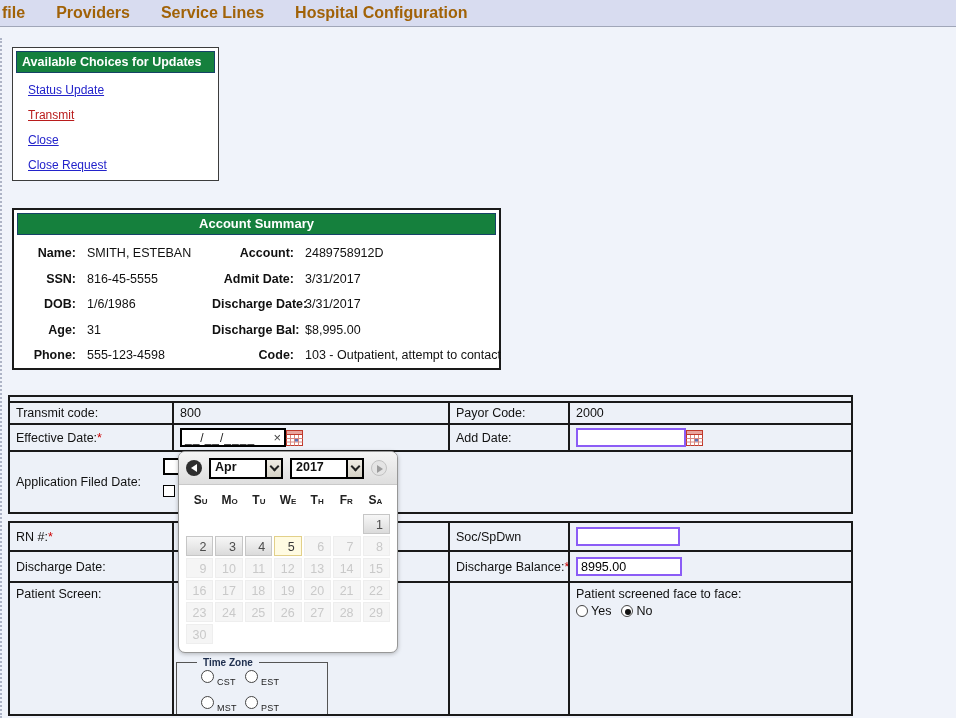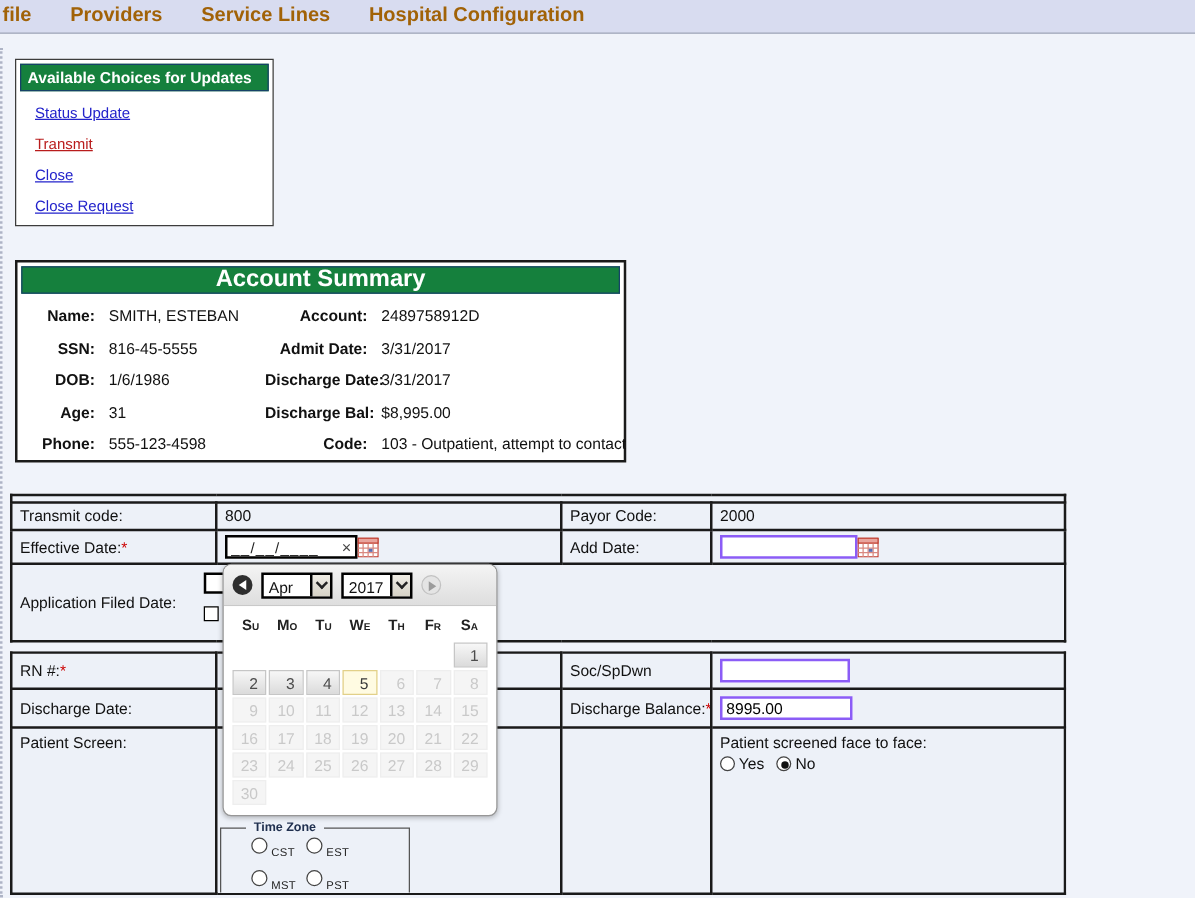--- a/index.html
+++ b/index.html
@@ -38,21 +38,21 @@
   .choices-links a {
     display: block; font-size: 12px; margin-bottom: 11px;
     color: #2323cb; text-decoration: underline; cursor: pointer;
   }
   .choices-links a.visited { color: #b91c1c; }
   
   .summary-box {
     position: absolute; left: 12px; top: 208px; width: 489px; height: 162px;
     background: #fff; border: 2px solid #1a1a1a;
   }
-  .summary-box .blue-header { text-align: center; font-size: 19px; }
+  .summary-box .blue-header { text-align: center; font-size: 13px; }
   .summary-grid {
     display: grid; grid-template-columns: 62px 136px 82px 1fr;
     margin: 6px 4px 0 0; row-gap: 0;
   }
   .summary-grid span { font-size: 12.5px; line-height: 25.5px; white-space: nowrap; }
   .sum-label { font-weight: bold; text-align: right; }
   .sum-value { padding-left: 11px; }
   
   .tablewrap-lower { position: absolute; left: 8px; top: 521px; width: 845px; height: 197px; overflow: hidden; }
   table.formtable { border-collapse: collapse; table-layout: fixed; width: 843px; }
@@ -132,22 +132,22 @@
   .dp-prev::after {
     content: ""; position: absolute; left: 4.5px; top: 4px;
     border-style: solid; border-width: 4px 6px 4px 0; border-color: transparent #fff transparent transparent;
   }
   .dp-next { background: #e4e4e4; border: 1px solid #c2c2c2; }
   .dp-next::after {
     content: ""; position: absolute; left: 5px; top: 3.5px;
     border-style: solid; border-width: 4px 0 4px 6px; border-color: transparent transparent transparent #9b9b9b;
   }
   .dp-select {
-    width: 57px; height: 21px; background: #fff; border: 2px solid #000;
-    display: flex; align-items: flex-end; font-size: 12.5px; cursor: pointer;
+    width: 74px; height: 21px; background: #fff; border: 2px solid #000;
+    display: flex; align-items: flex-start; font-size: 12.5px; cursor: pointer; font-weight: bold;
   }
   .dp-select .sel-text { padding-left: 4px; flex: 1; }
   .sel-btn {
     width: 16px; height: 100%; border-left: 2px solid #000;
     background: linear-gradient(#efece4, #d6d2c6);
     display: flex; align-items: center; justify-content: center;
   }
   .sel-btn::after {
     content: ""; width: 5px; height: 5px; margin-top: -3px;
     border-right: 2px solid #222; border-bottom: 2px solid #222; transform: rotate(45deg);

